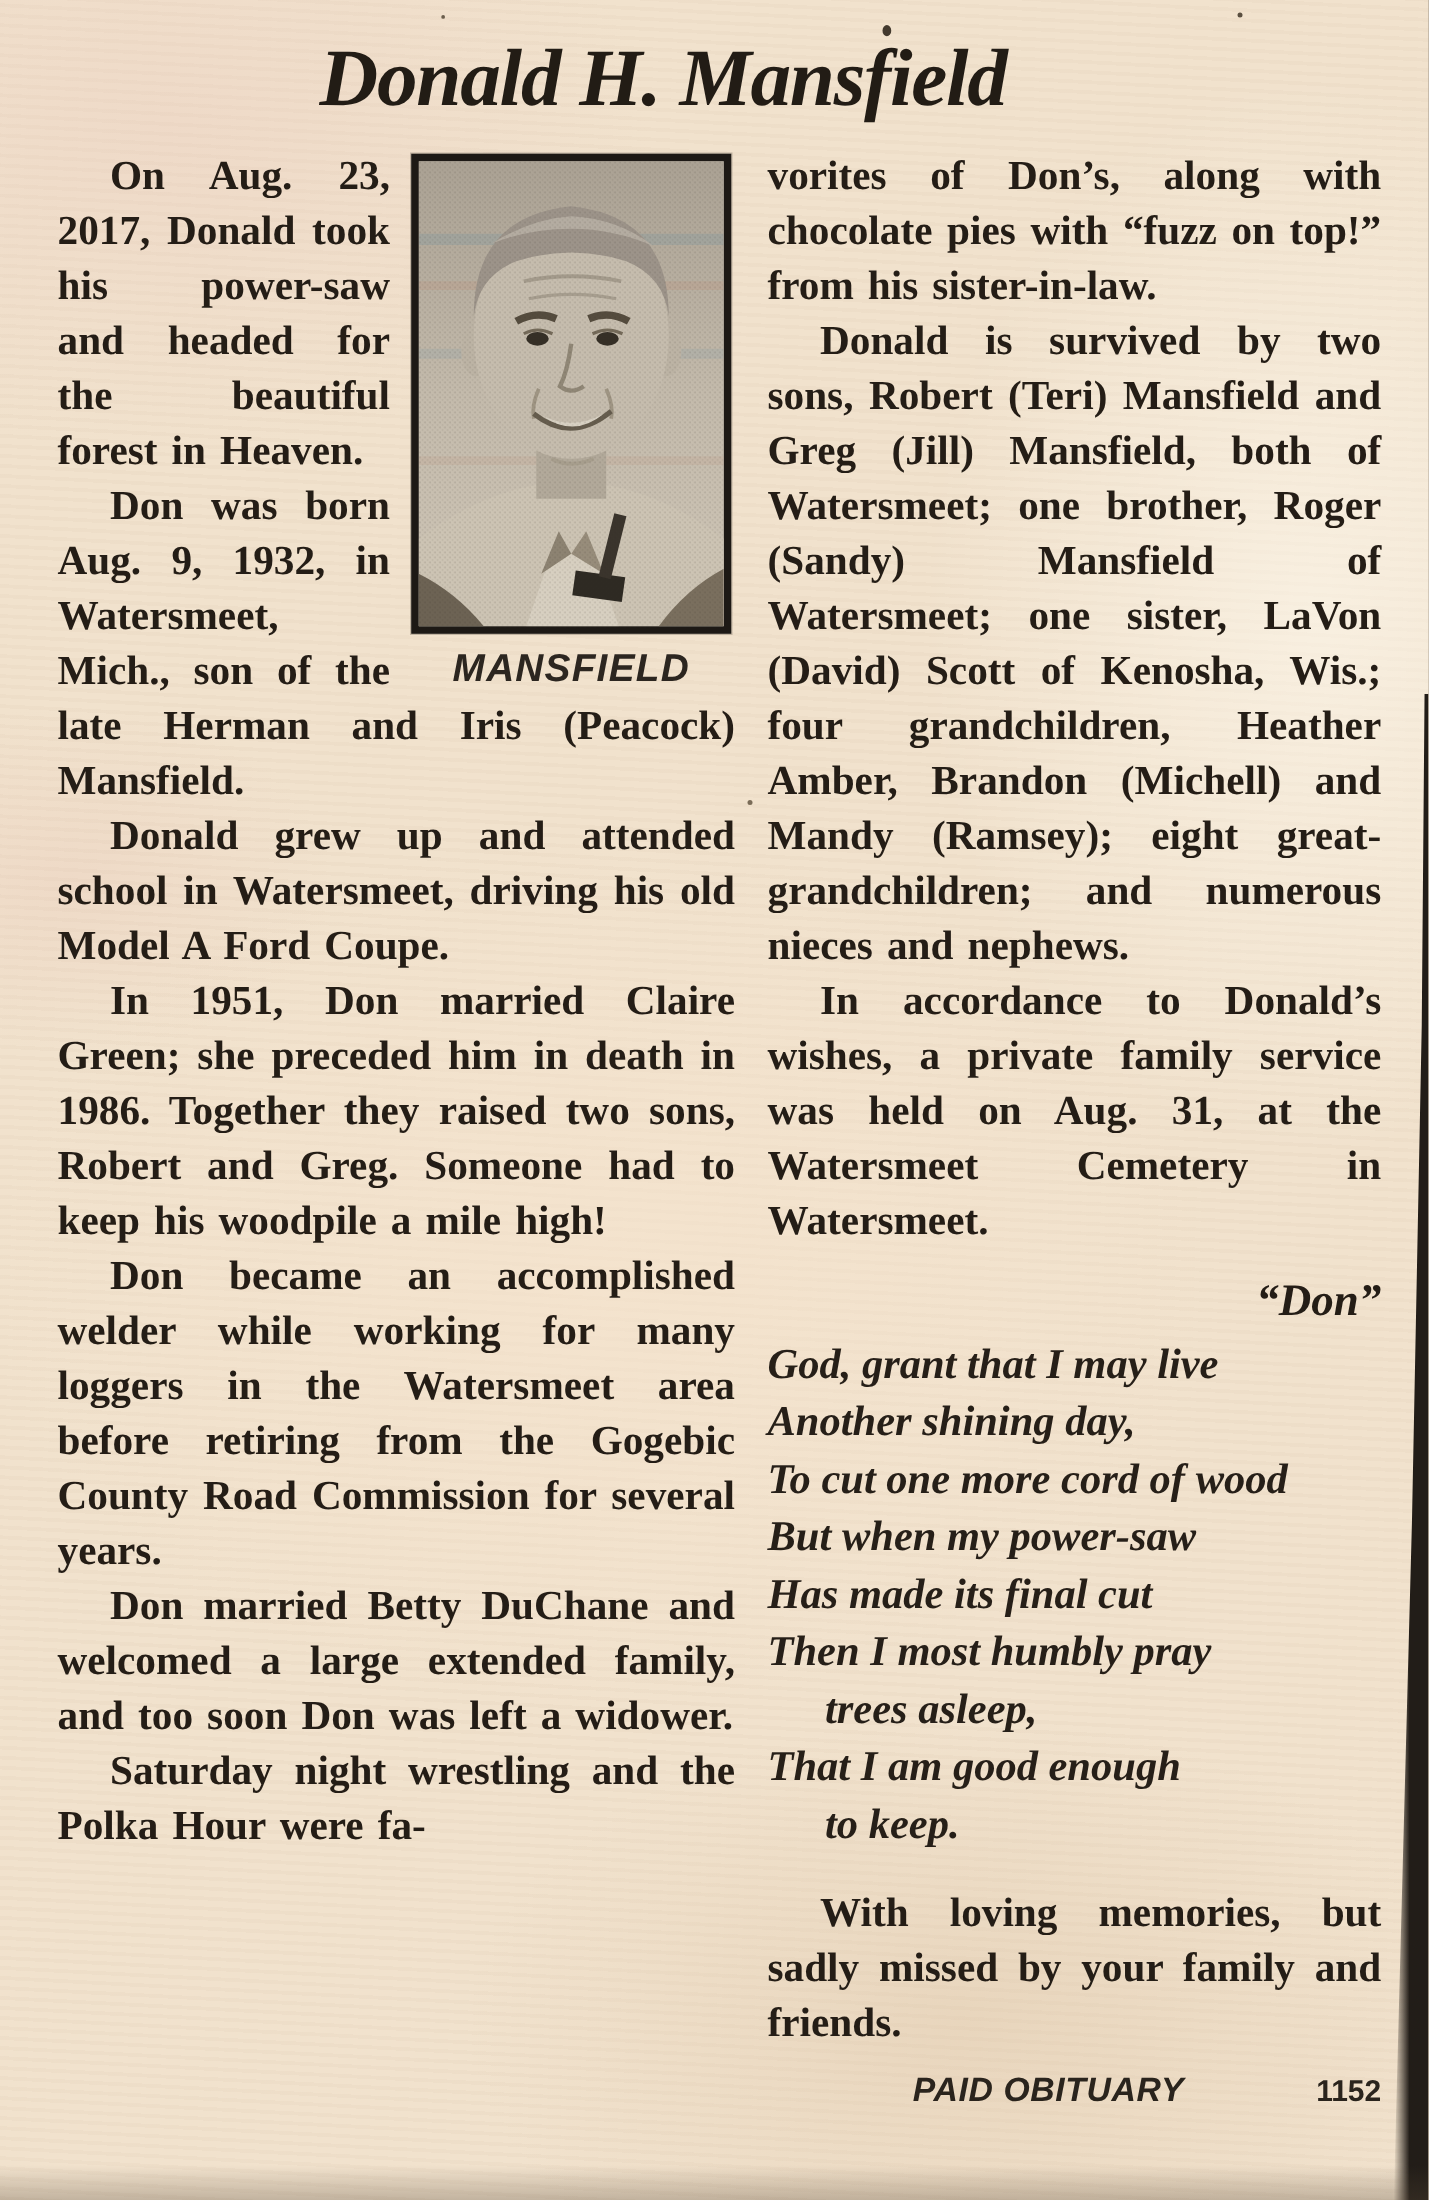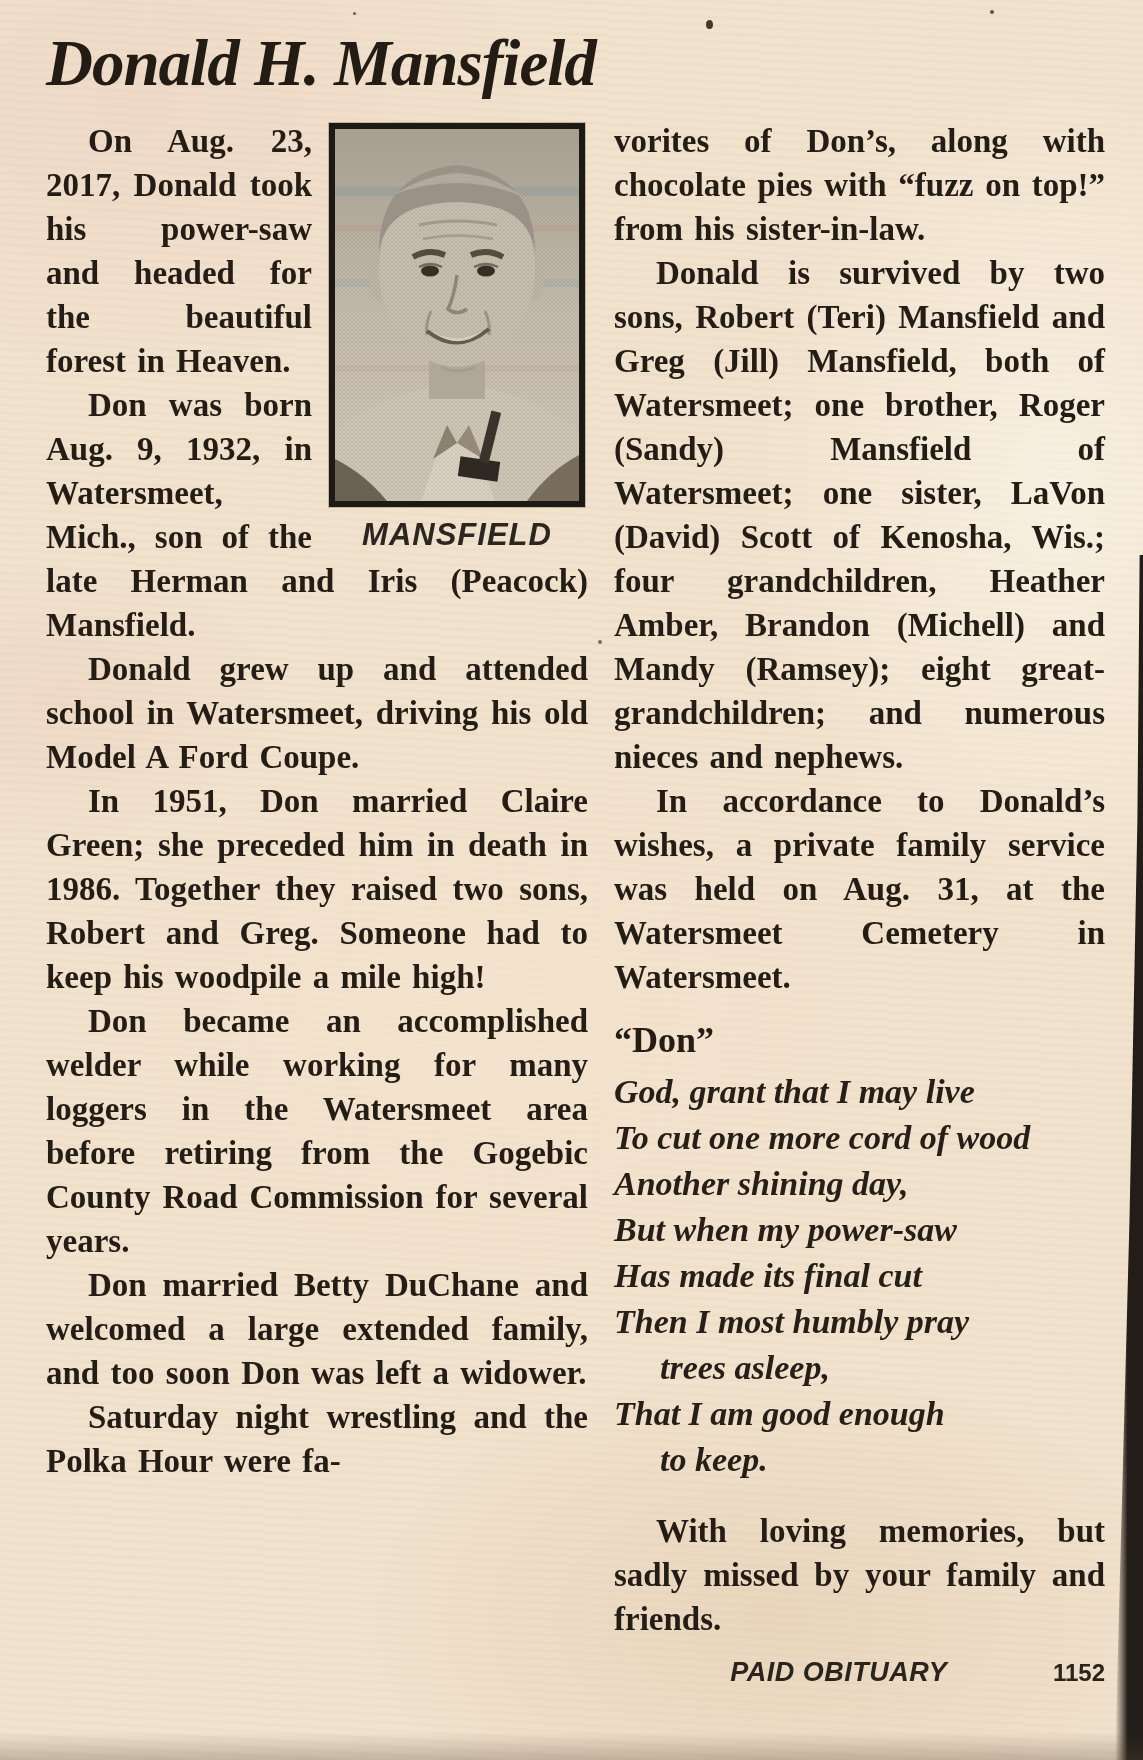--- a/index.html
+++ b/index.html
@@ -20,21 +20,21 @@
     font-family:"Liberation Serif","DejaVu Serif",serif;
     color:#241d16;
   }
   .page::after{ 
     content:'';position:absolute;left:0;right:0;bottom:0;height:28px;
     background:linear-gradient(to top, rgba(88,72,54,0.30), rgba(88,72,54,0));
     pointer-events:none;
   }
   h1.title{
     margin:0;padding:26px 90px 18px 0;
-    text-align:left;
+    text-align:center;
     font-style:italic;font-weight:700;
     font-size:65px;letter-spacing:-1px;
     color:#221c15;
   }
   .columns{display:flex;gap:26px;align-items:flex-start;}
   .col{box-sizing:border-box;}
   .col-left{flex:0 0 542px;}
   .col-right{flex:1;min-width:0;}
   p.body{
     margin:0;
@@ -53,22 +53,22 @@
     box-shadow:0 0 0 1px rgba(60,50,40,0.25);
   }
   .photo-frame svg{display:block;width:100%;height:100%;}
   .photo-caption{
     margin-top:10px;
     font-family:"Liberation Sans","DejaVu Sans",sans-serif;
     font-style:italic;font-weight:700;font-size:31px;letter-spacing:1px;
     color:#2c2620;
   }
   .poem-title{
-    margin:20px 0 8px 0;text-align:left;
-    font-size:36px;font-weight:700;color:#241d16;
+    margin:20px 0 8px 0;text-align:right;
+    font-size:36px;font-weight:700;color:#241d16;font-style:italic;
   }
   .poem{margin:2px 0 6px 0;}
   .poem-line{
     font-style:italic;font-weight:700;
     font-size:34px;line-height:46px;
     color:#261f18;
   }
   .poem-line.hang{padding-left:46px;}
   .closing{margin-top:26px !important;}
   .footer-row{
@@ -185,22 +185,22 @@
 
     <div class="col col-right">
       <p class="body">vorites of Don’s, along with chocolate pies with “fuzz on top!” from his sister-in-law.</p>
       <p class="body indent">Donald is survived by two sons, Robert (Teri) Mansfield and Greg (Jill) Mansfield, both of Watersmeet; one brother, Roger (Sandy) Mansfield of Watersmeet; one sister, LaVon (David) Scott of Kenosha, Wis.; four grandchildren, Heather Amber, Brandon (Michell) and Mandy (Ramsey); eight great-grandchildren; and numerous nieces and nephews.</p>
       <p class="body indent">In accordance to Donald’s wishes, a private family service was held on Aug. 31, at the Watersmeet Cemetery in Watersmeet.</p>
 
       <h2 class="poem-title">“Don”</h2>
 
       <div class="poem">
         <div class="poem-line">God, grant that I may live</div>
+        <div class="poem-line">Another shining day,</div>
         <div class="poem-line">To cut one more cord of wood</div>
-        <div class="poem-line">Another shining day,</div>
         <div class="poem-line">But when my power-saw</div>
         <div class="poem-line">Has made its final cut</div>
         <div class="poem-line">Then I most humbly pray</div>
         <div class="poem-line hang">trees asleep,</div>
         <div class="poem-line">That I am good enough</div>
         <div class="poem-line hang">to keep.</div>
       </div>
 
       <p class="body indent closing">With loving memories, but sadly missed by your family and friends.</p>
 

